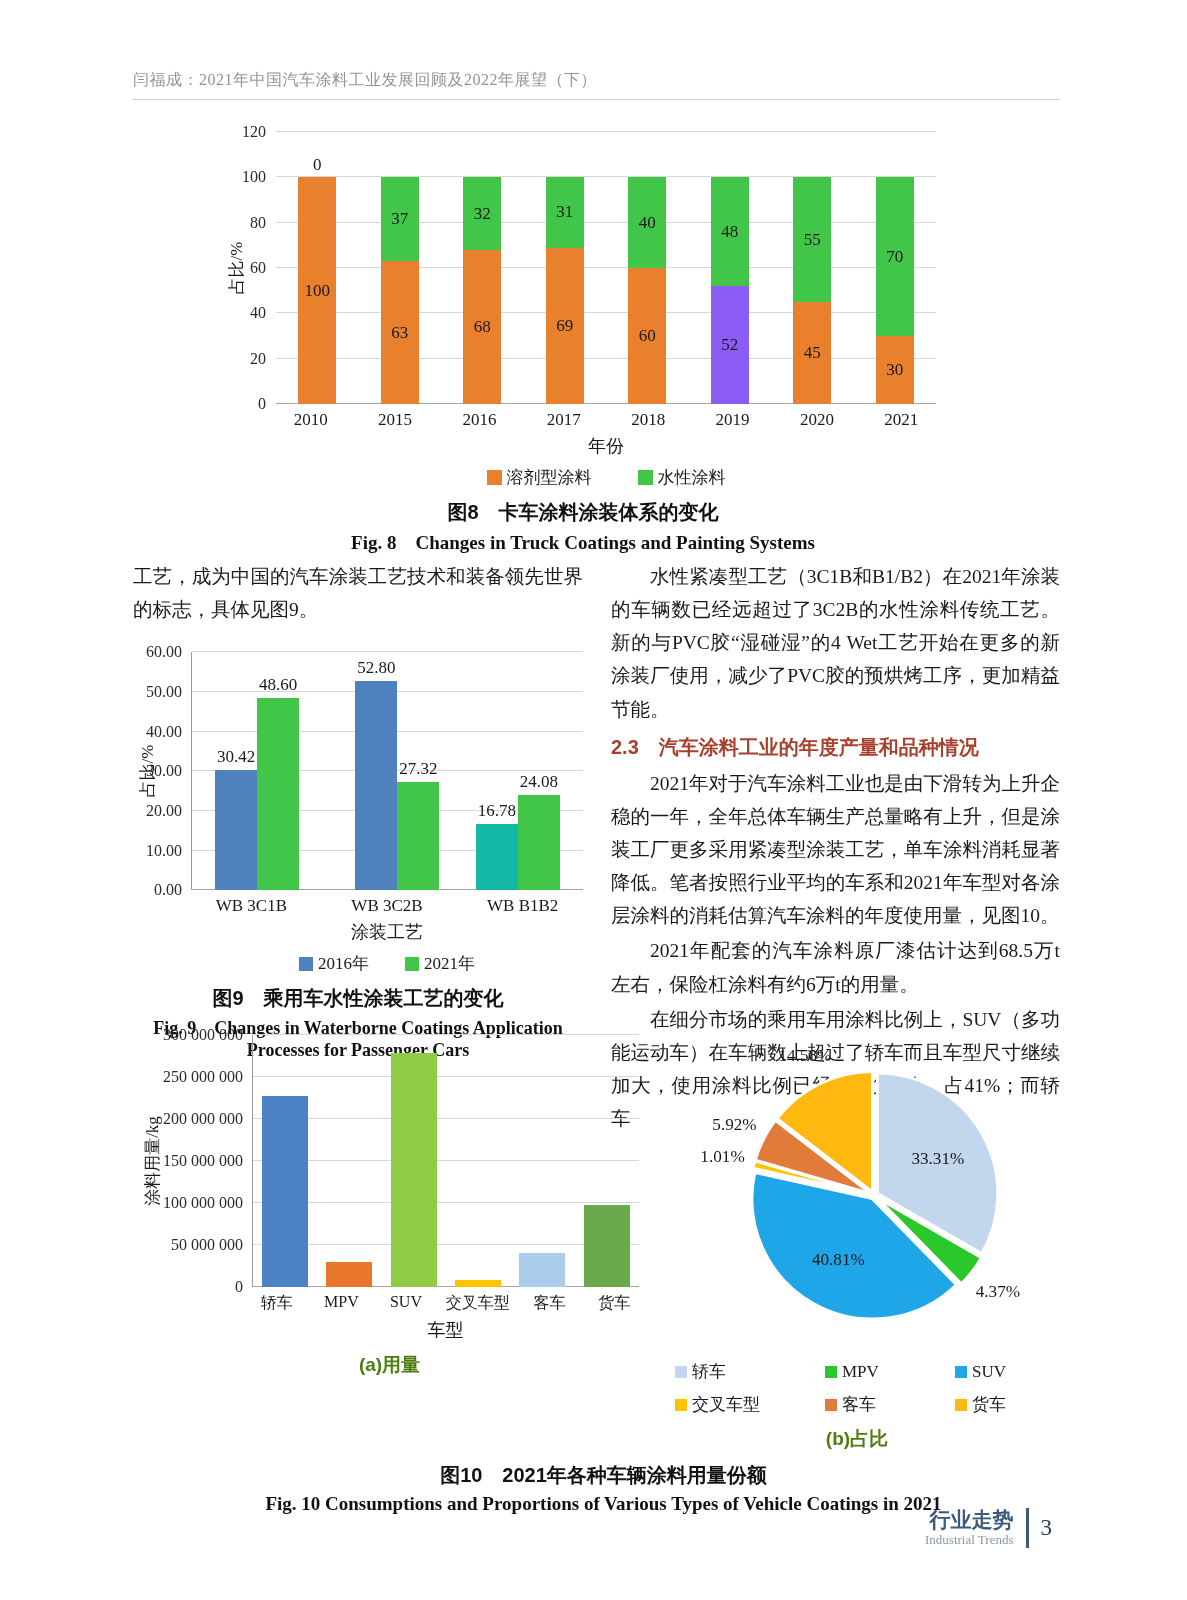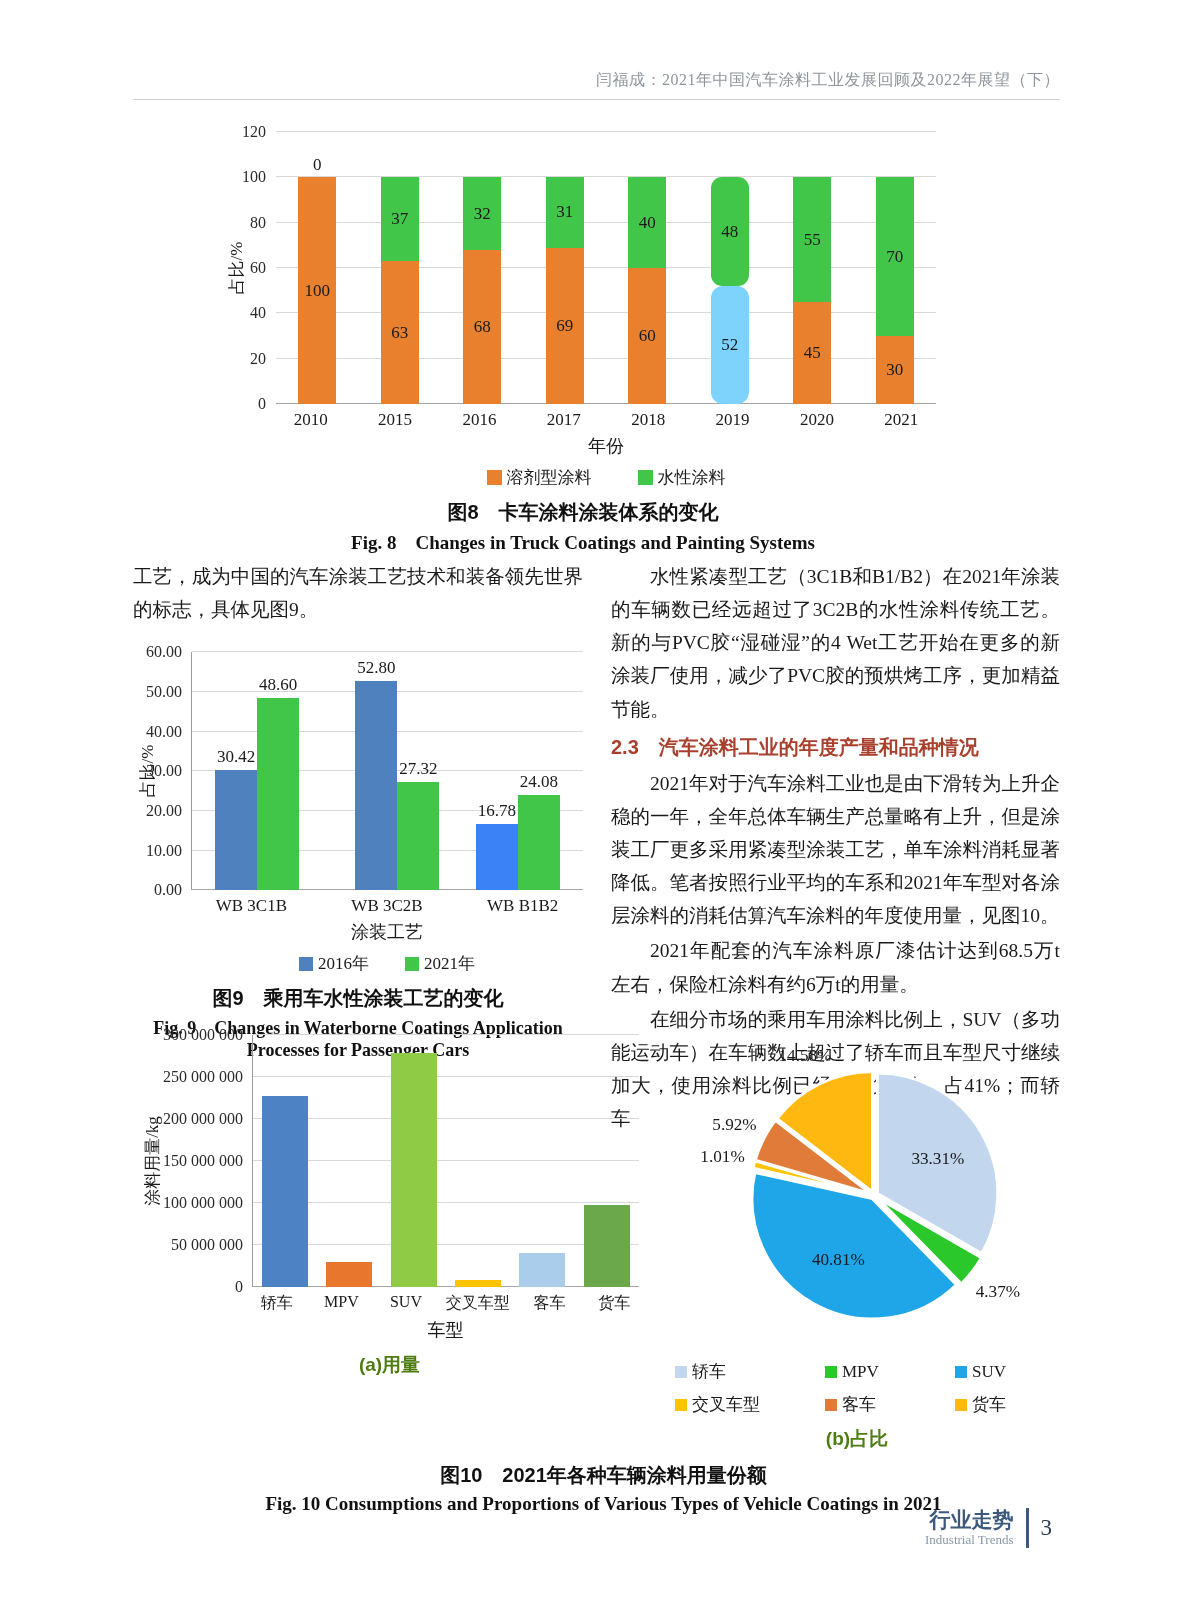--- a/index.html
+++ b/index.html
@@ -8,21 +8,21 @@
     width:1187px;height:1600px;
     margin:0 auto;
     background:#ffffff;
     font-family:"Liberation Serif","DejaVu Serif",serif;
     color:#1a1a1a;
     overflow:hidden;
   }
   
   .header{position:absolute;top:70px;left:133px;right:127px;}
   .running-head{
-    text-align:right;color:#8f959b;font-size:16px;
+    color:#8f959b;font-size:16px;
     font-family:"Liberation Serif","DejaVu Serif",serif;
     letter-spacing:.5px;
   }
   .header-rule{margin-top:8px;border-top:1px solid #cfcfcf;}
 
   
   .chart-wrap{position:relative;}
   .ylab{
     position:absolute;white-space:nowrap;font-size:17px;color:#1a1a1a;
     transform:translate(-50%,-50%) rotate(-90deg);
@@ -190,24 +190,24 @@
                   <div class="seg" style="background: rgb(66, 198, 74); height: 40%;">
                     <span class="seglabel">40</span>
                   </div>
                   <div class="seg" style="background: rgb(232, 128, 46); height: 60%;">
                     <span class="seglabel">60</span>
                   </div>
                 </div>
               </div>
               <div class="catcol">
                 <div class="stack" style="width: 38px; height: 83.3333%;">
-                  <div class="seg" style="background: rgb(66, 198, 74); height: 48%; border-radius: 11px;">
+                  <div class="seg" style="background: rgb(66, 198, 74); height: 48%;">
                     <span class="seglabel">48</span>
                   </div>
-                  <div class="seg" style="background: #7dd3fc; height: 52%; border-radius: 12px;">
+                  <div class="seg" style="background: #8b5cf6; height: 52%;">
                     <span class="seglabel">52</span>
                   </div>
                 </div>
               </div>
               <div class="catcol">
                 <div class="stack" style="width: 38px; height: 83.3333%;">
                   <div class="seg" style="background: rgb(66, 198, 74); height: 55%;">
                     <span class="seglabel">55</span>
                   </div>
                   <div class="seg" style="background: rgb(232, 128, 46); height: 45%;">
@@ -294,21 +294,21 @@
                       <div class="gbar" style="width: 42px; background: rgb(78, 129, 189); height: 88%;">
                         <div class="vlabel">52.80</div>
                       </div>
                       <div class="gbar" style="width: 42px; background: rgb(66, 198, 74); height: 45.5333%;">
                         <div class="vlabel">27.32</div>
                       </div>
                     </div>
                   </div>
                   <div class="catcol">
                     <div class="group" style="height: 100%; align-items: flex-end;">
-                      <div class="gbar" style="width: 42px; background: #3b82f6; height: 27.9667%;">
+                      <div class="gbar" style="width: 42px; background: #14b8a6; height: 27.9667%;">
                         <div class="vlabel">16.78</div>
                       </div>
                       <div class="gbar" style="width: 42px; background: rgb(66, 198, 74); height: 40.1333%;">
                         <div class="vlabel">24.08</div>
                       </div>
                     </div>
                   </div>
                 </div>
               </div>
               <div class="xlabels" style="margin-left: 58px;">

